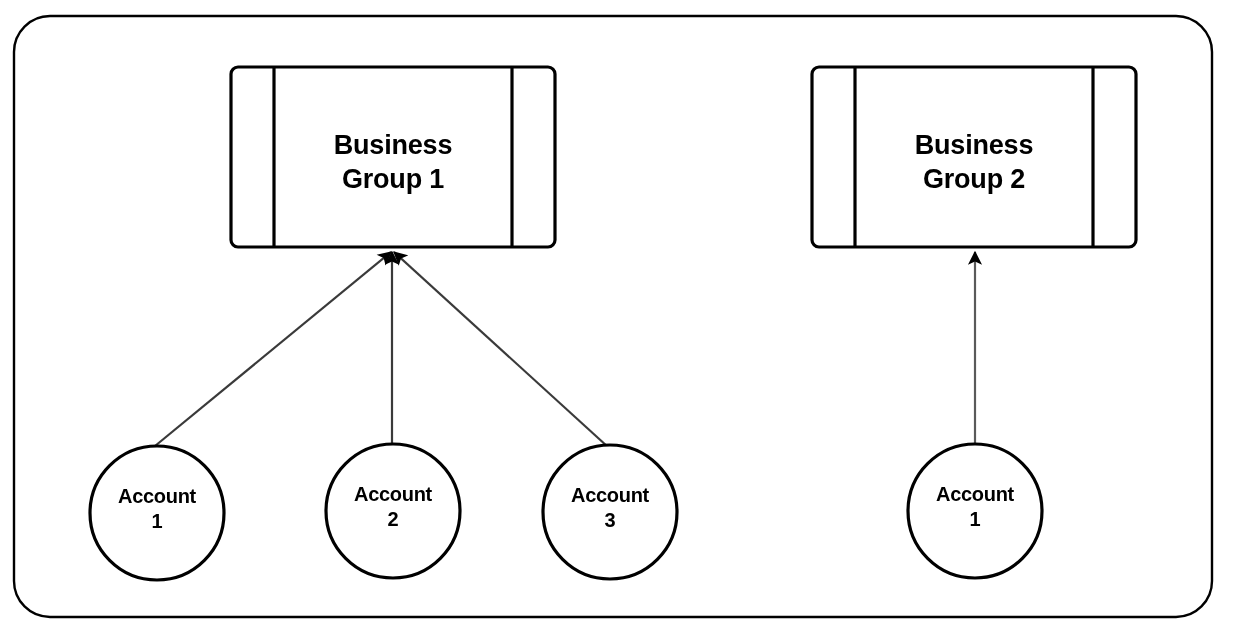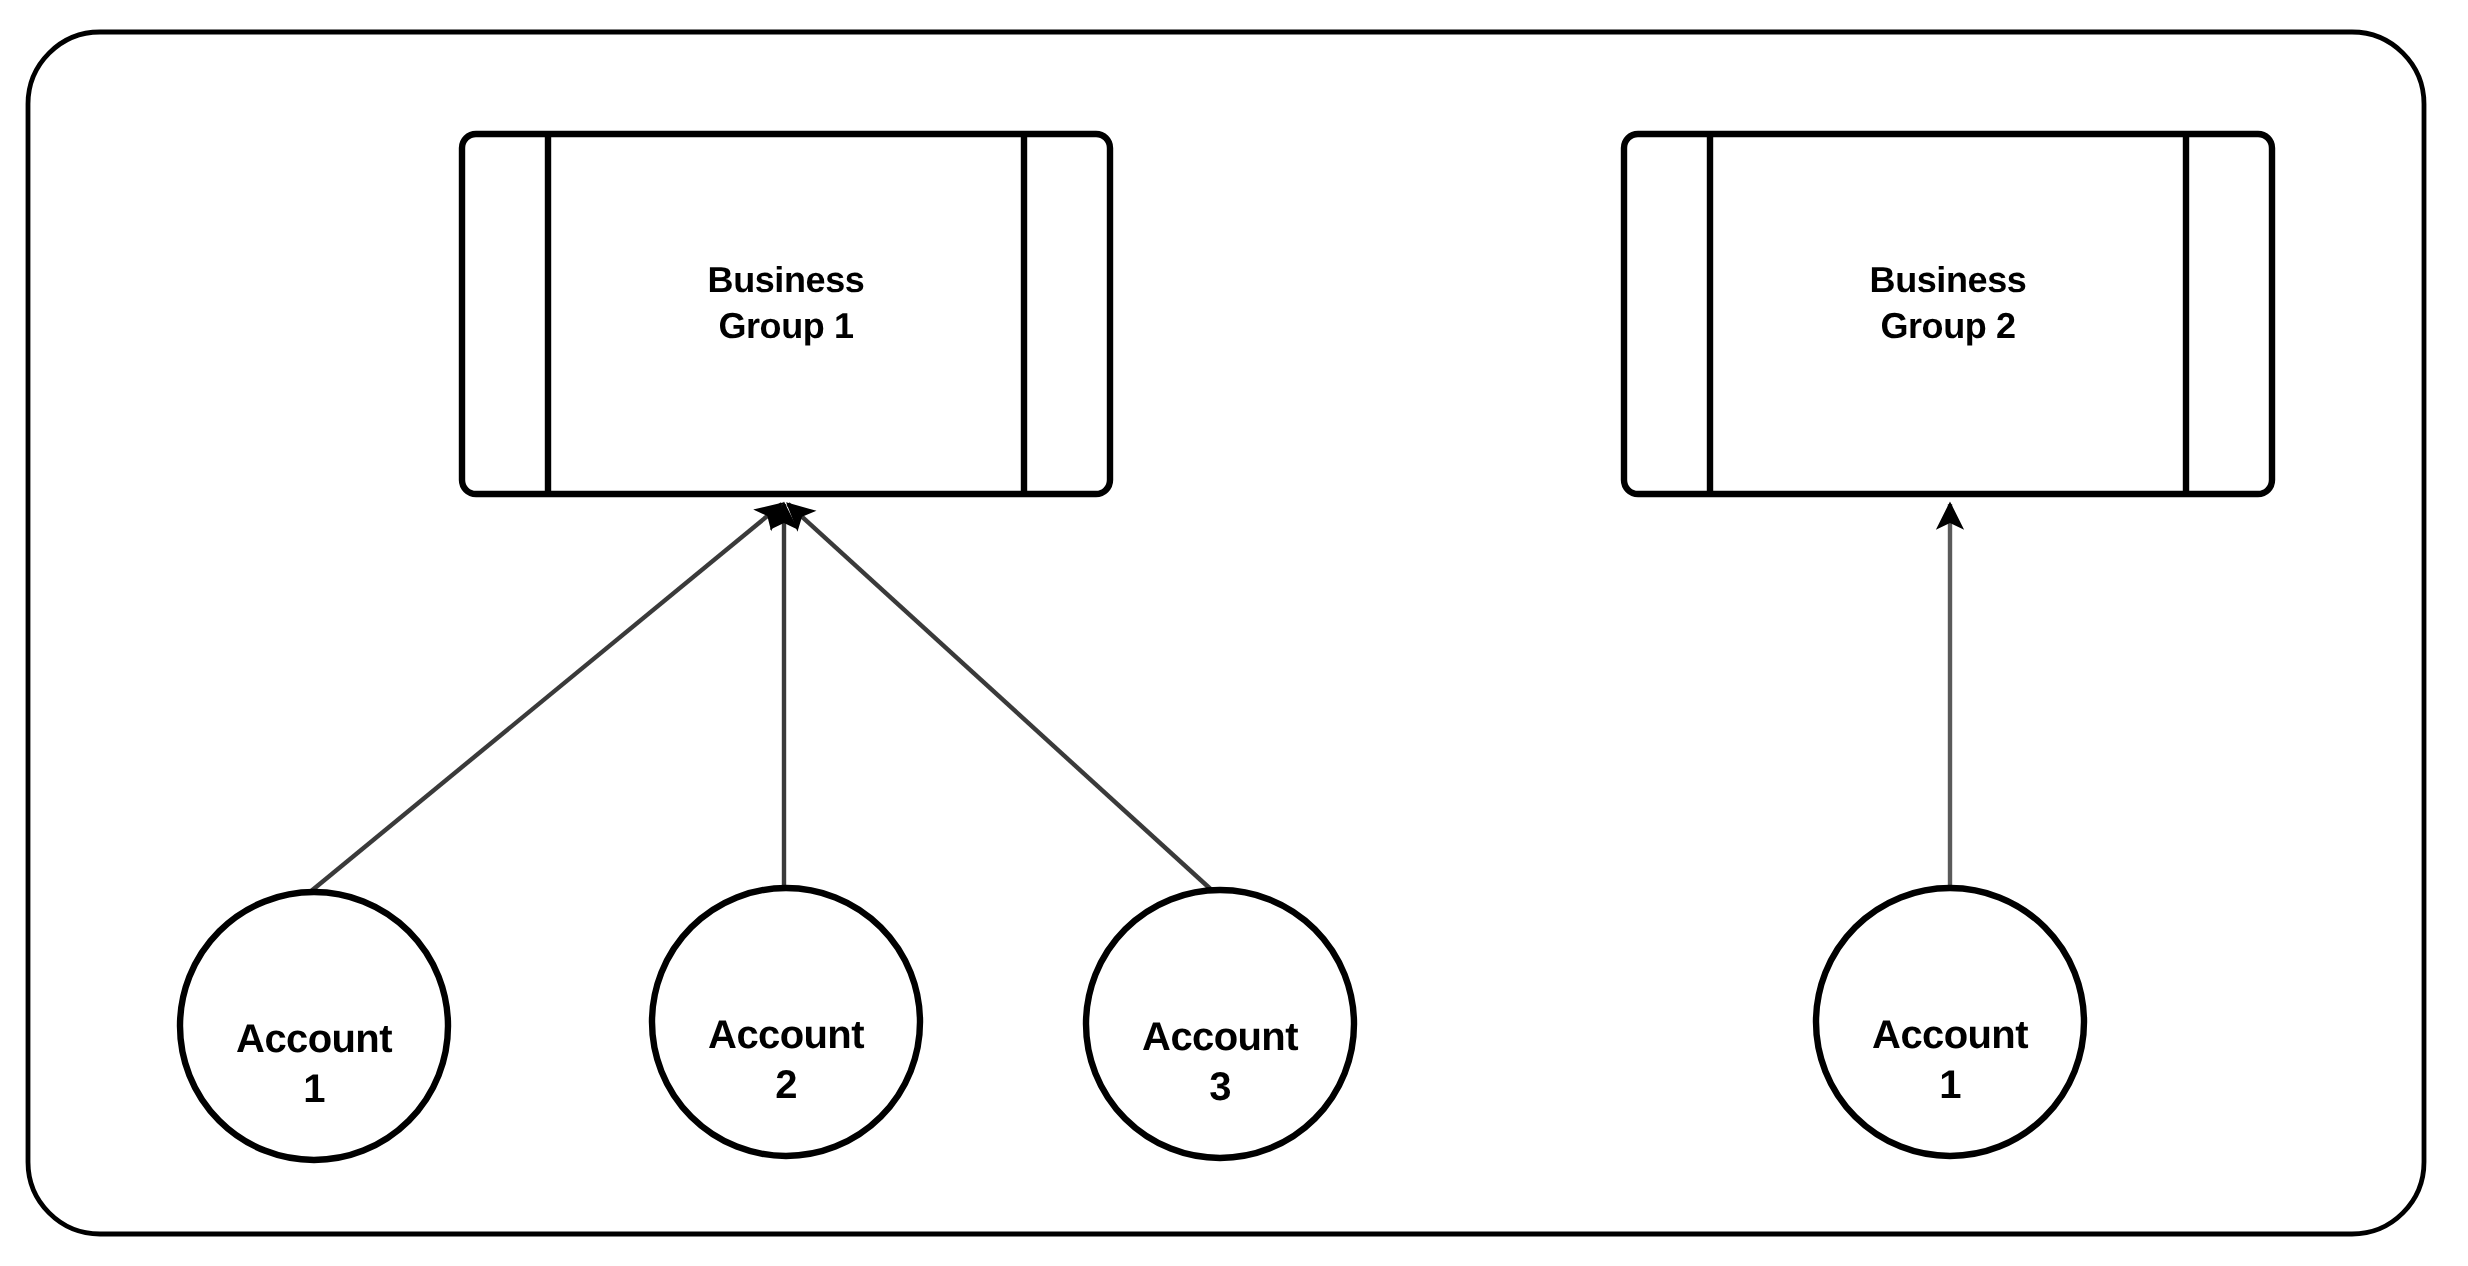--- a/index.html
+++ b/index.html
@@ -30,27 +30,26 @@
     text-align: center;
     font-family: "Liberation Sans", "DejaVu Sans", sans-serif;
     font-weight: bold;
     color: #000000;
     line-height: 1.25;
     white-space: pre-line;
     pointer-events: none;
     -webkit-font-smoothing: antialiased;
   }
   .group-label {
-    font-size: 18px;
+    font-size: 27px;
     letter-spacing: -0.2px;
   }
   .account-label {
     font-size: 20px;
     letter-spacing: -0.3px;
-    margin-top: 24px;
   }
 </style>
 </head>
 <body>
 
 <div id="canvas">
 
   <svg id="diagram-svg" viewBox="0 0 1234 633" xmlns="http://www.w3.org/2000/svg">
 
     <defs>

